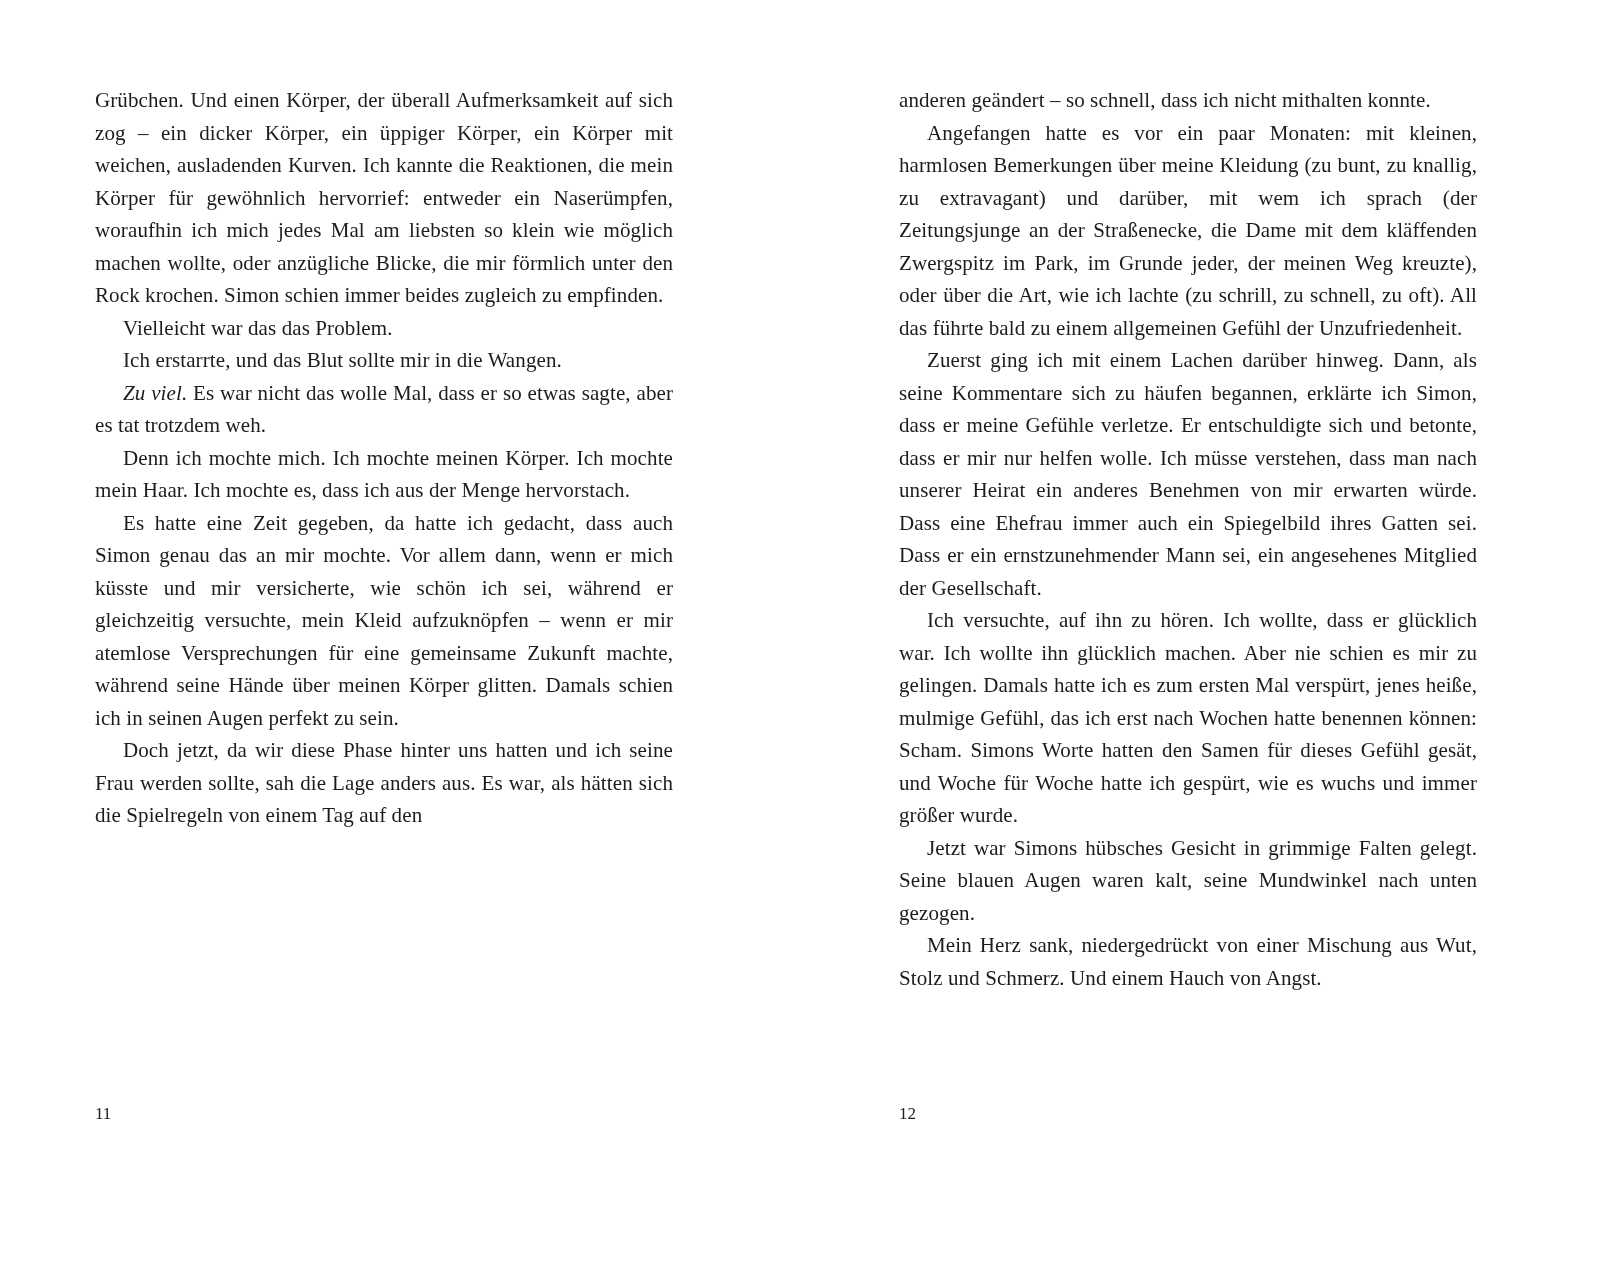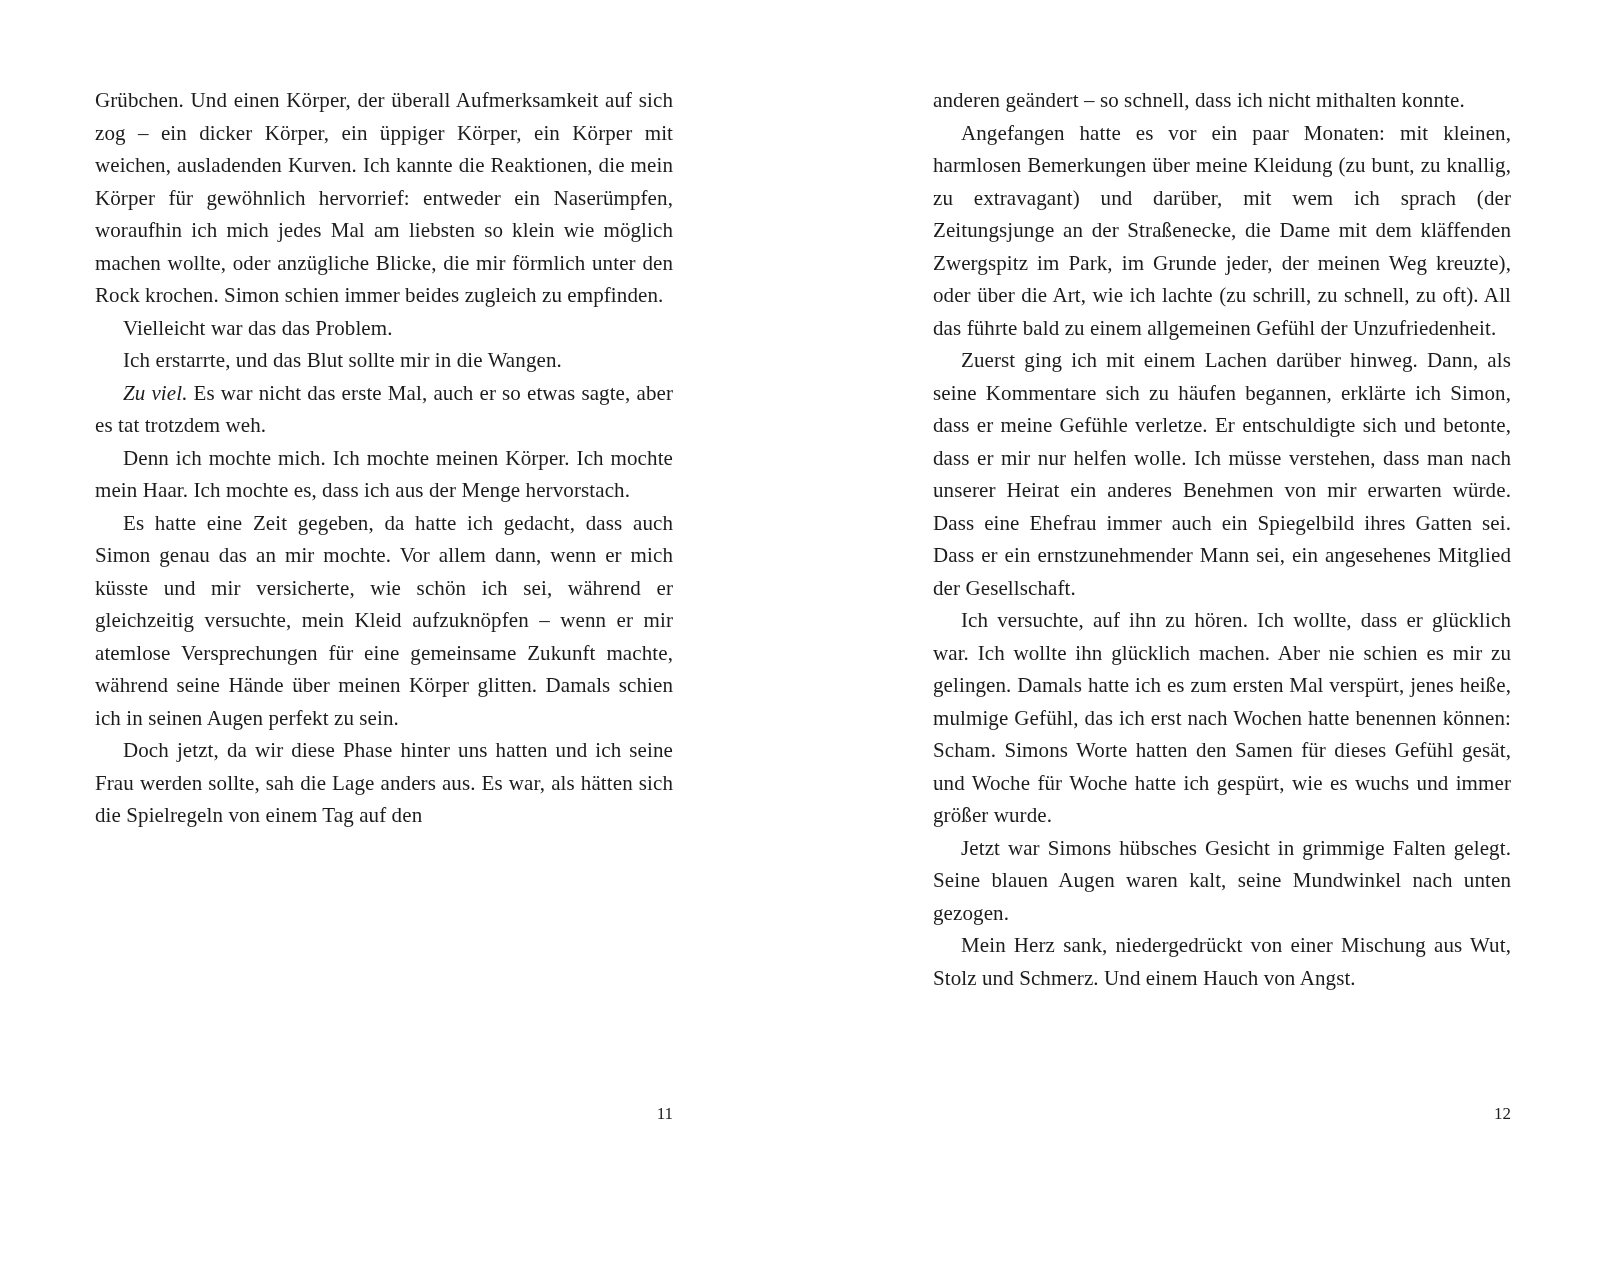--- a/index.html
+++ b/index.html
@@ -13,52 +13,52 @@
     color: #1c1c1c;
     overflow: hidden;
   }
   .page {
     position: absolute;
     top: 0;
     height: 1018px;
     width: 578px;
   }
   .page-left  { left: 95px; }
-  .page-right { left: 933px; }
+  .page-right { left: 899px; }
   .page-text {
     padding-top: 84px;
     text-align: justify;
     font-size: 21px;
     line-height: 32.5px;
     letter-spacing: 0.1px;
   }
   p.para { margin: 0; }
   p.para.indent { text-indent: 28px; }
   p.para em { font-style: italic; }
   .page-number {
     position: absolute;
     top: 1104px;
     left: 0;
     width: 100%;
-    text-align: right;
+    text-align: left;
     font-size: 17px;
     color: #1c1c1c;
   }
 </style>
 </head>
 <body>
 
 <div class="spread">
 
   <div class="page page-left">
     <div class="page-text">
         <p class="para"><span>Grübchen. Und einen Körper, der überall Aufmerksamkeit auf sich zog – ein dicker Körper, ein üppiger Körper, ein Körper mit weichen, ausladenden Kurven. Ich kannte die Reaktionen, die mein Körper für gewöhnlich hervorrief: entweder ein Naserümpfen, woraufhin ich mich jedes Mal am liebsten so klein wie möglich machen wollte, oder anzügliche Blicke, die mir förmlich unter den Rock krochen. Simon schien immer beides zugleich zu empfinden.</span></p>
         <p class="para indent"><span>Vielleicht war das das Problem.</span></p>
         <p class="para indent"><span>Ich erstarrte, und das Blut sollte mir in die Wangen.</span></p>
-        <p class="para indent"><em>Zu viel.</em><span> Es war nicht das erste Mal, auch er so etwas sagte, aber es tat trotzdem weh.</span></p>
+        <p class="para indent"><em>Zu viel.</em><span> Es war nicht das wolle Mal, dass er so etwas sagte, aber es tat trotzdem weh.</span></p>
         <p class="para indent"><span>Denn ich mochte mich. Ich mochte meinen Körper. Ich mochte mein Haar. Ich mochte es, dass ich aus der Menge hervorstach.</span></p>
         <p class="para indent"><span>Es hatte eine Zeit gegeben, da hatte ich gedacht, dass auch Simon genau das an mir mochte. Vor allem dann, wenn er mich küsste und mir versicherte, wie schön ich sei, während er gleichzeitig versuchte, mein Kleid aufzuknöpfen – wenn er mir atemlose Versprechungen für eine gemeinsame Zukunft machte, während seine Hände über meinen Körper glitten. Damals schien ich in seinen Augen perfekt zu sein.</span></p>
         <p class="para indent"><span>Doch jetzt, da wir diese Phase hinter uns hatten und ich seine Frau werden sollte, sah die Lage anders aus. Es war, als hätten sich die Spielregeln von einem Tag auf den</span></p>
       </div>
     <div class="page-number">11</div>
   </div>
 
   <div class="page page-right">
     <div class="page-text">
         <p class="para"><span>anderen geändert – so schnell, dass ich nicht mithalten konnte.</span></p>

